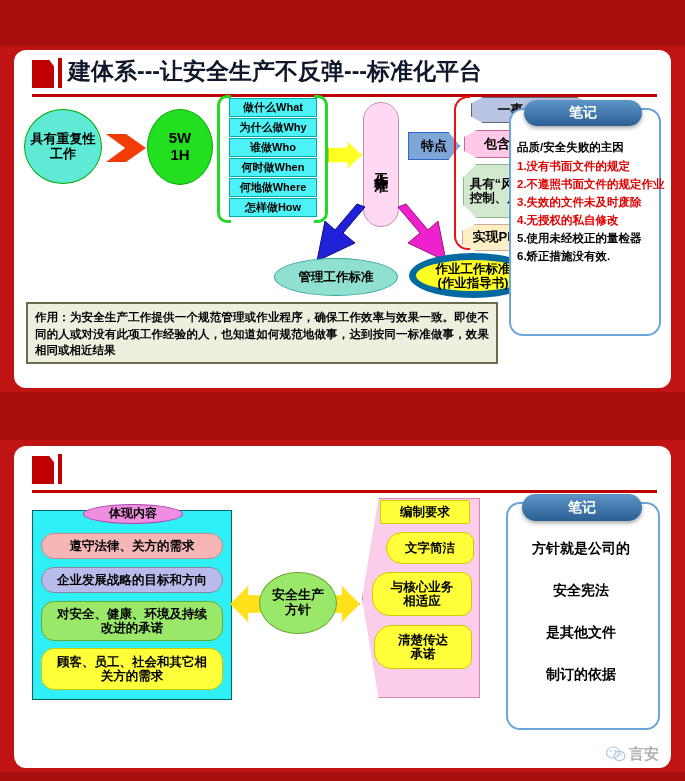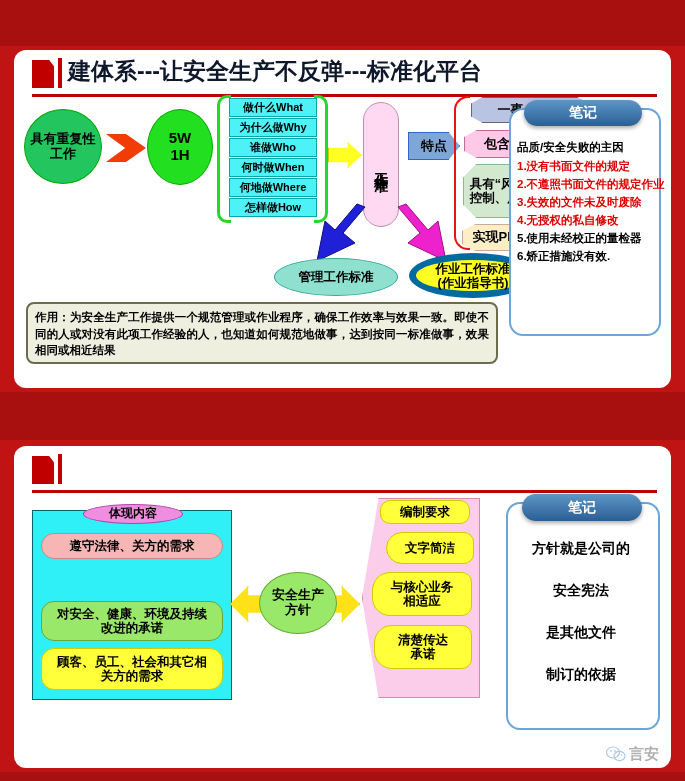--- a/index.html
+++ b/index.html
@@ -40,21 +40,21 @@
 
   .canvas{position:absolute;left:0;top:48px;right:0;bottom:0;}
 
   
   .sh{position:absolute;box-sizing:border-box;display:flex;align-items:center;justify-content:center;text-align:center;font-weight:bold;color:#000;line-height:1.12;}
   .ell{border-radius:50%;}
   .oct{clip-path:polygon(10% 0,90% 0,100% 25%,100% 75%,90% 100%,10% 100%,0 75%,0 25%);}
   .pent{clip-path:polygon(0 0,78% 0,100% 50%,78% 100%,0 100%);}
 
   
-  .s1-left-ell{left:10px;top:11px;width:78px;height:75px;background:#22c55e;border:1px solid #0a0;font-size:13px;}
+  .s1-left-ell{left:10px;top:11px;width:78px;height:75px;background:#5eead4;border:1px solid #0a0;font-size:13px;}
   .s1-arrow1{position:absolute;left:92px;top:36px;width:40px;height:28px;background:#f23c06;
      clip-path:polygon(0 0,50% 0,100% 50%,50% 100%,0 100%,48% 50%);}
   .s1-5w{left:133px;top:11px;width:66px;height:76px;background:#22e020;border:1px solid #0a0;font-size:15px;}
 
   .brace-l{position:absolute;left:203px;top:-3px;width:11px;height:122px;
      border:3px solid #25d825;border-right:none;border-radius:10px 0 0 10px;}
   .w-item{position:absolute;left:215px;width:86px;height:17px;background:#4df2f6;border:1px solid #0aa;
      display:flex;align-items:center;justify-content:center;font-size:11px;font-weight:bold;color:#000;}
   .brace-r{position:absolute;left:300px;top:-3px;width:11px;height:122px;
      border:3px solid #25d825;border-left:none;border-radius:0 10px 10px 0;}
@@ -78,38 +78,38 @@
   .f4{left:448px;top:126px;width:136px;height:27px;background:#fdeec6;border:1px solid #ca9;font-size:13px;}
 
   
   .note{position:absolute;background:#fff;border:2px solid #6ca5d8;border-radius:14px;}
   .note-cap{position:absolute;background:linear-gradient(#5e96c8,#2a5f93);border-radius:22px;
      display:flex;align-items:center;justify-content:center;color:#fff;font-weight:bold;
      box-shadow:0 2px 4px rgba(0,0,0,.35);}
   .note-body{position:absolute;display:flex;flex-direction:column;}
   .note-line{font-weight:bold;color:#000;white-space:nowrap;}
   .note-line.red{color:#e00000;}
-  .bottom-box{position:absolute;left:12px;top:204px;width:472px;height:62px;background:#efefe0;border:2px solid #6b6b4e;border-radius:8px;
+  .bottom-box{position:absolute;left:12px;top:204px;width:472px;height:62px;background:#efefe0;border:2px solid #6b6b4e;border-radius:0;
      padding:5px 7px;box-sizing:border-box;font-size:11.5px;font-weight:bold;color:#000;line-height:1.45;text-align:justify;}
 
   
   .s2-cyan{position:absolute;left:18px;top:16px;width:198px;height:188px;background:#2ff0f6;border:1px solid #066;}
   .s2-cap{left:50px;top:-7px;width:100px;height:20px;background:#ef8ee0;border:1px solid #a4a;border-radius:50%;font-size:12px;}
   .s2-i1{left:8px;top:22px;width:182px;height:26px;background:#f6b6b6;border:1px solid #c88;border-radius:13px;font-size:12.5px;}
   .s2-i2{left:8px;top:56px;width:182px;height:26px;background:#b9bcea;border:1px solid #889;border-radius:13px;font-size:12.5px;}
   .s2-i3{left:8px;top:90px;width:182px;height:40px;background:#9ae86a;border:1px solid #6a3;border-radius:13px;font-size:12.5px;padding:0 6px;}
   .s2-i4{left:8px;top:137px;width:182px;height:42px;background:#ffff3a;border:1px solid #cc0;border-radius:13px;font-size:12.5px;padding:0 6px;}
 
   .s2-conn{position:absolute;left:216px;top:92px;width:128px;height:34px;background:#ffe11a;border:1px solid #c90;
     clip-path:polygon(0 50%,14% 0,14% 26%,86% 26%,86% 0,100% 50%,86% 100%,86% 74%,14% 74%,14% 100%);}
   .s2-core{left:245px;top:78px;width:78px;height:62px;background:#9ae86a;border:1px solid #6a3;border-radius:50%;font-size:13px;}
 
   .s2-pink{position:absolute;left:348px;top:4px;width:116px;height:198px;background:#fbcdeb;border:1px solid #d8a;
      clip-path:polygon(14% 0,100% 0,100% 100%,14% 100%,0 50%);}
-  .s2-r1{left:366px;top:6px;width:90px;height:24px;background:#ffff3a;border:1px solid #cc0;border-radius:10px;font-size:12.5px;}
+  .s2-r1{left:366px;top:6px;width:90px;height:24px;background:#ffff3a;border:1px solid #cc0;border-radius:2px;font-size:12.5px;}
   .s2-r2{left:372px;top:38px;width:88px;height:32px;background:#ffff3a;border:1px solid #cc0;border-radius:16px 10px 10px 16px;font-size:12.5px;}
   .s2-r3{left:358px;top:78px;width:100px;height:44px;background:#ffff3a;border:1px solid #cc0;border-radius:18px 10px 10px 18px;font-size:12.5px;padding:0 15px;}
   .s2-r4{left:360px;top:131px;width:98px;height:44px;background:#ffff3a;border:1px solid #cc0;border-radius:18px 10px 10px 18px;font-size:12.5px;padding:0 4px;}
 
   .wm{position:absolute;right:12px;bottom:4px;display:flex;align-items:center;gap:3px;opacity:.42;}
   .wm-txt{font-size:15px;font-weight:bold;color:#404040;}
 </style>
 </head>
 <body>
 
@@ -185,20 +185,21 @@
       <div class="title-mark"></div>
       <div class="title-bar"></div>
       <div class="title-rule"></div>
     </div>
 
     <div class="canvas">
 
       <div class="s2-cyan">
         <div class="sh s2-cap">体现内容</div>
         <div class="sh s2-i1">遵守法律、关方的需求</div>
+        <div class="sh s2-i2">企业发展战略的目标和方向</div>
         <div class="sh s2-i3">对安全、健康、环境及持续<br>改进的承诺</div>
         <div class="sh s2-i4">顾客、员工、社会和其它相<br>关方的需求</div>
       </div>
 
       <div class="s2-conn"></div>
       <div class="sh s2-core">安全生产<br>方针</div>
 
       <div class="s2-pink"></div>
       <div class="sh s2-r1">编制要求</div>
       <div class="sh s2-r2">文字简洁</div>

